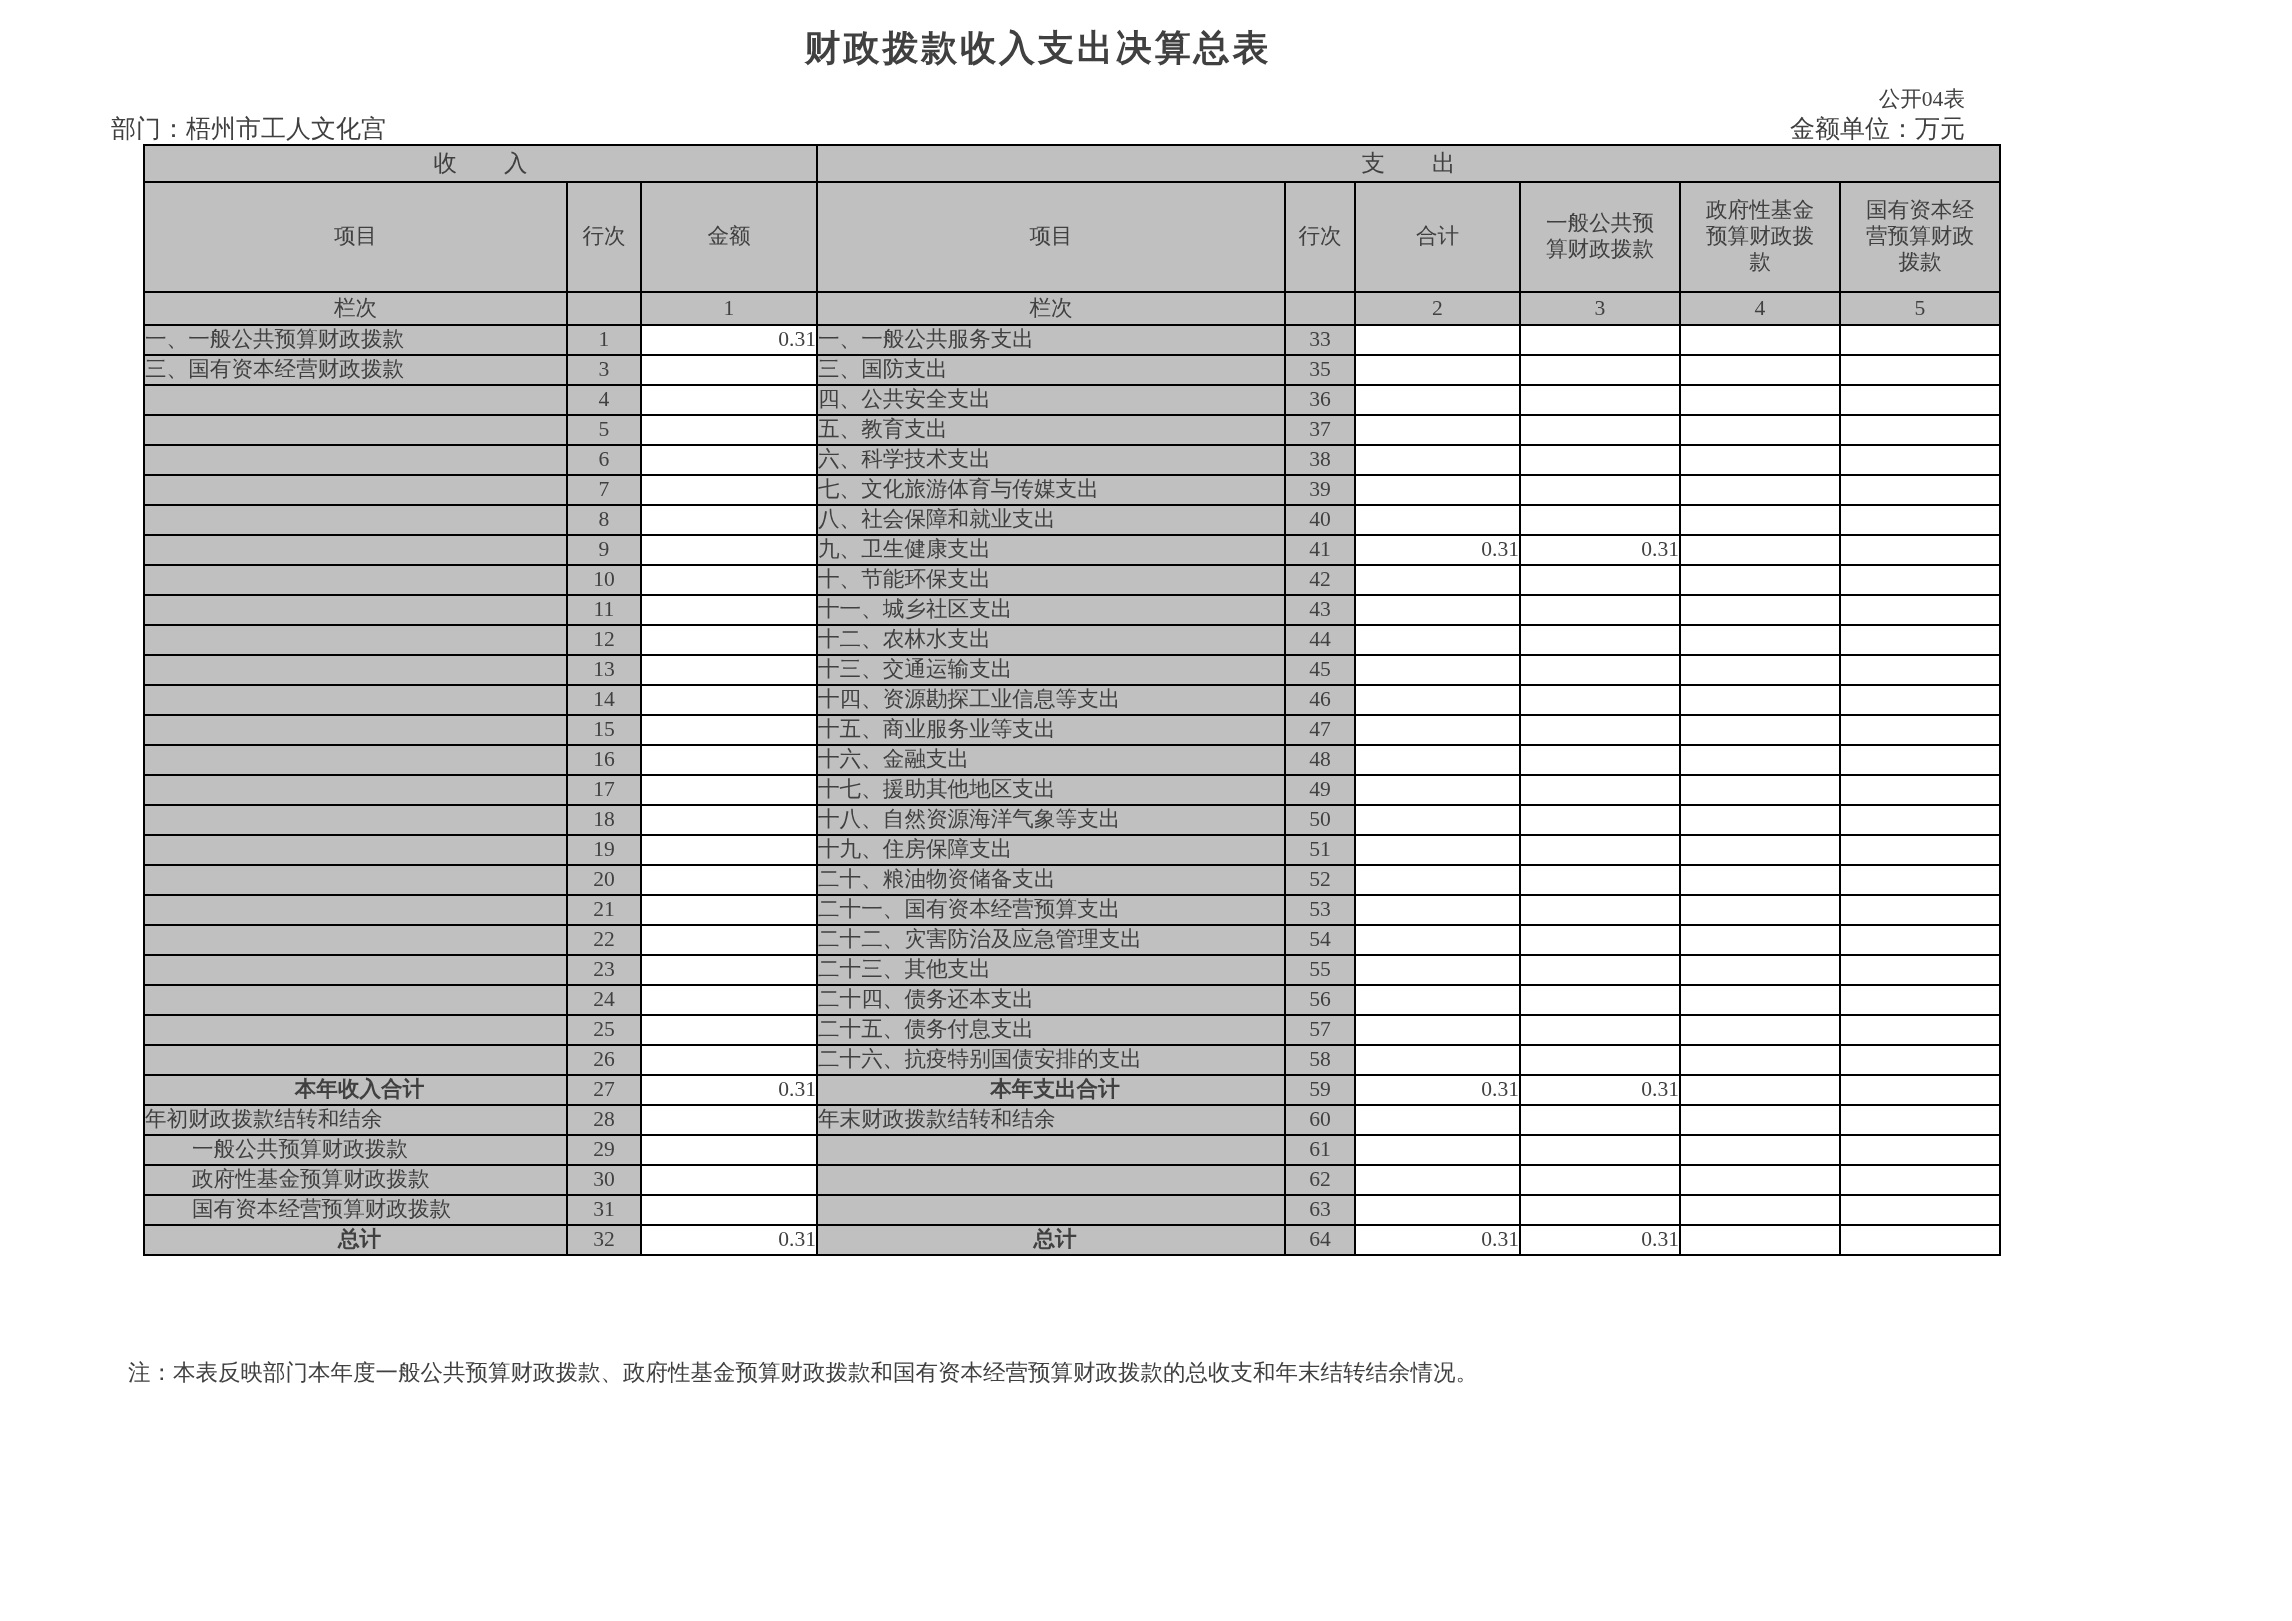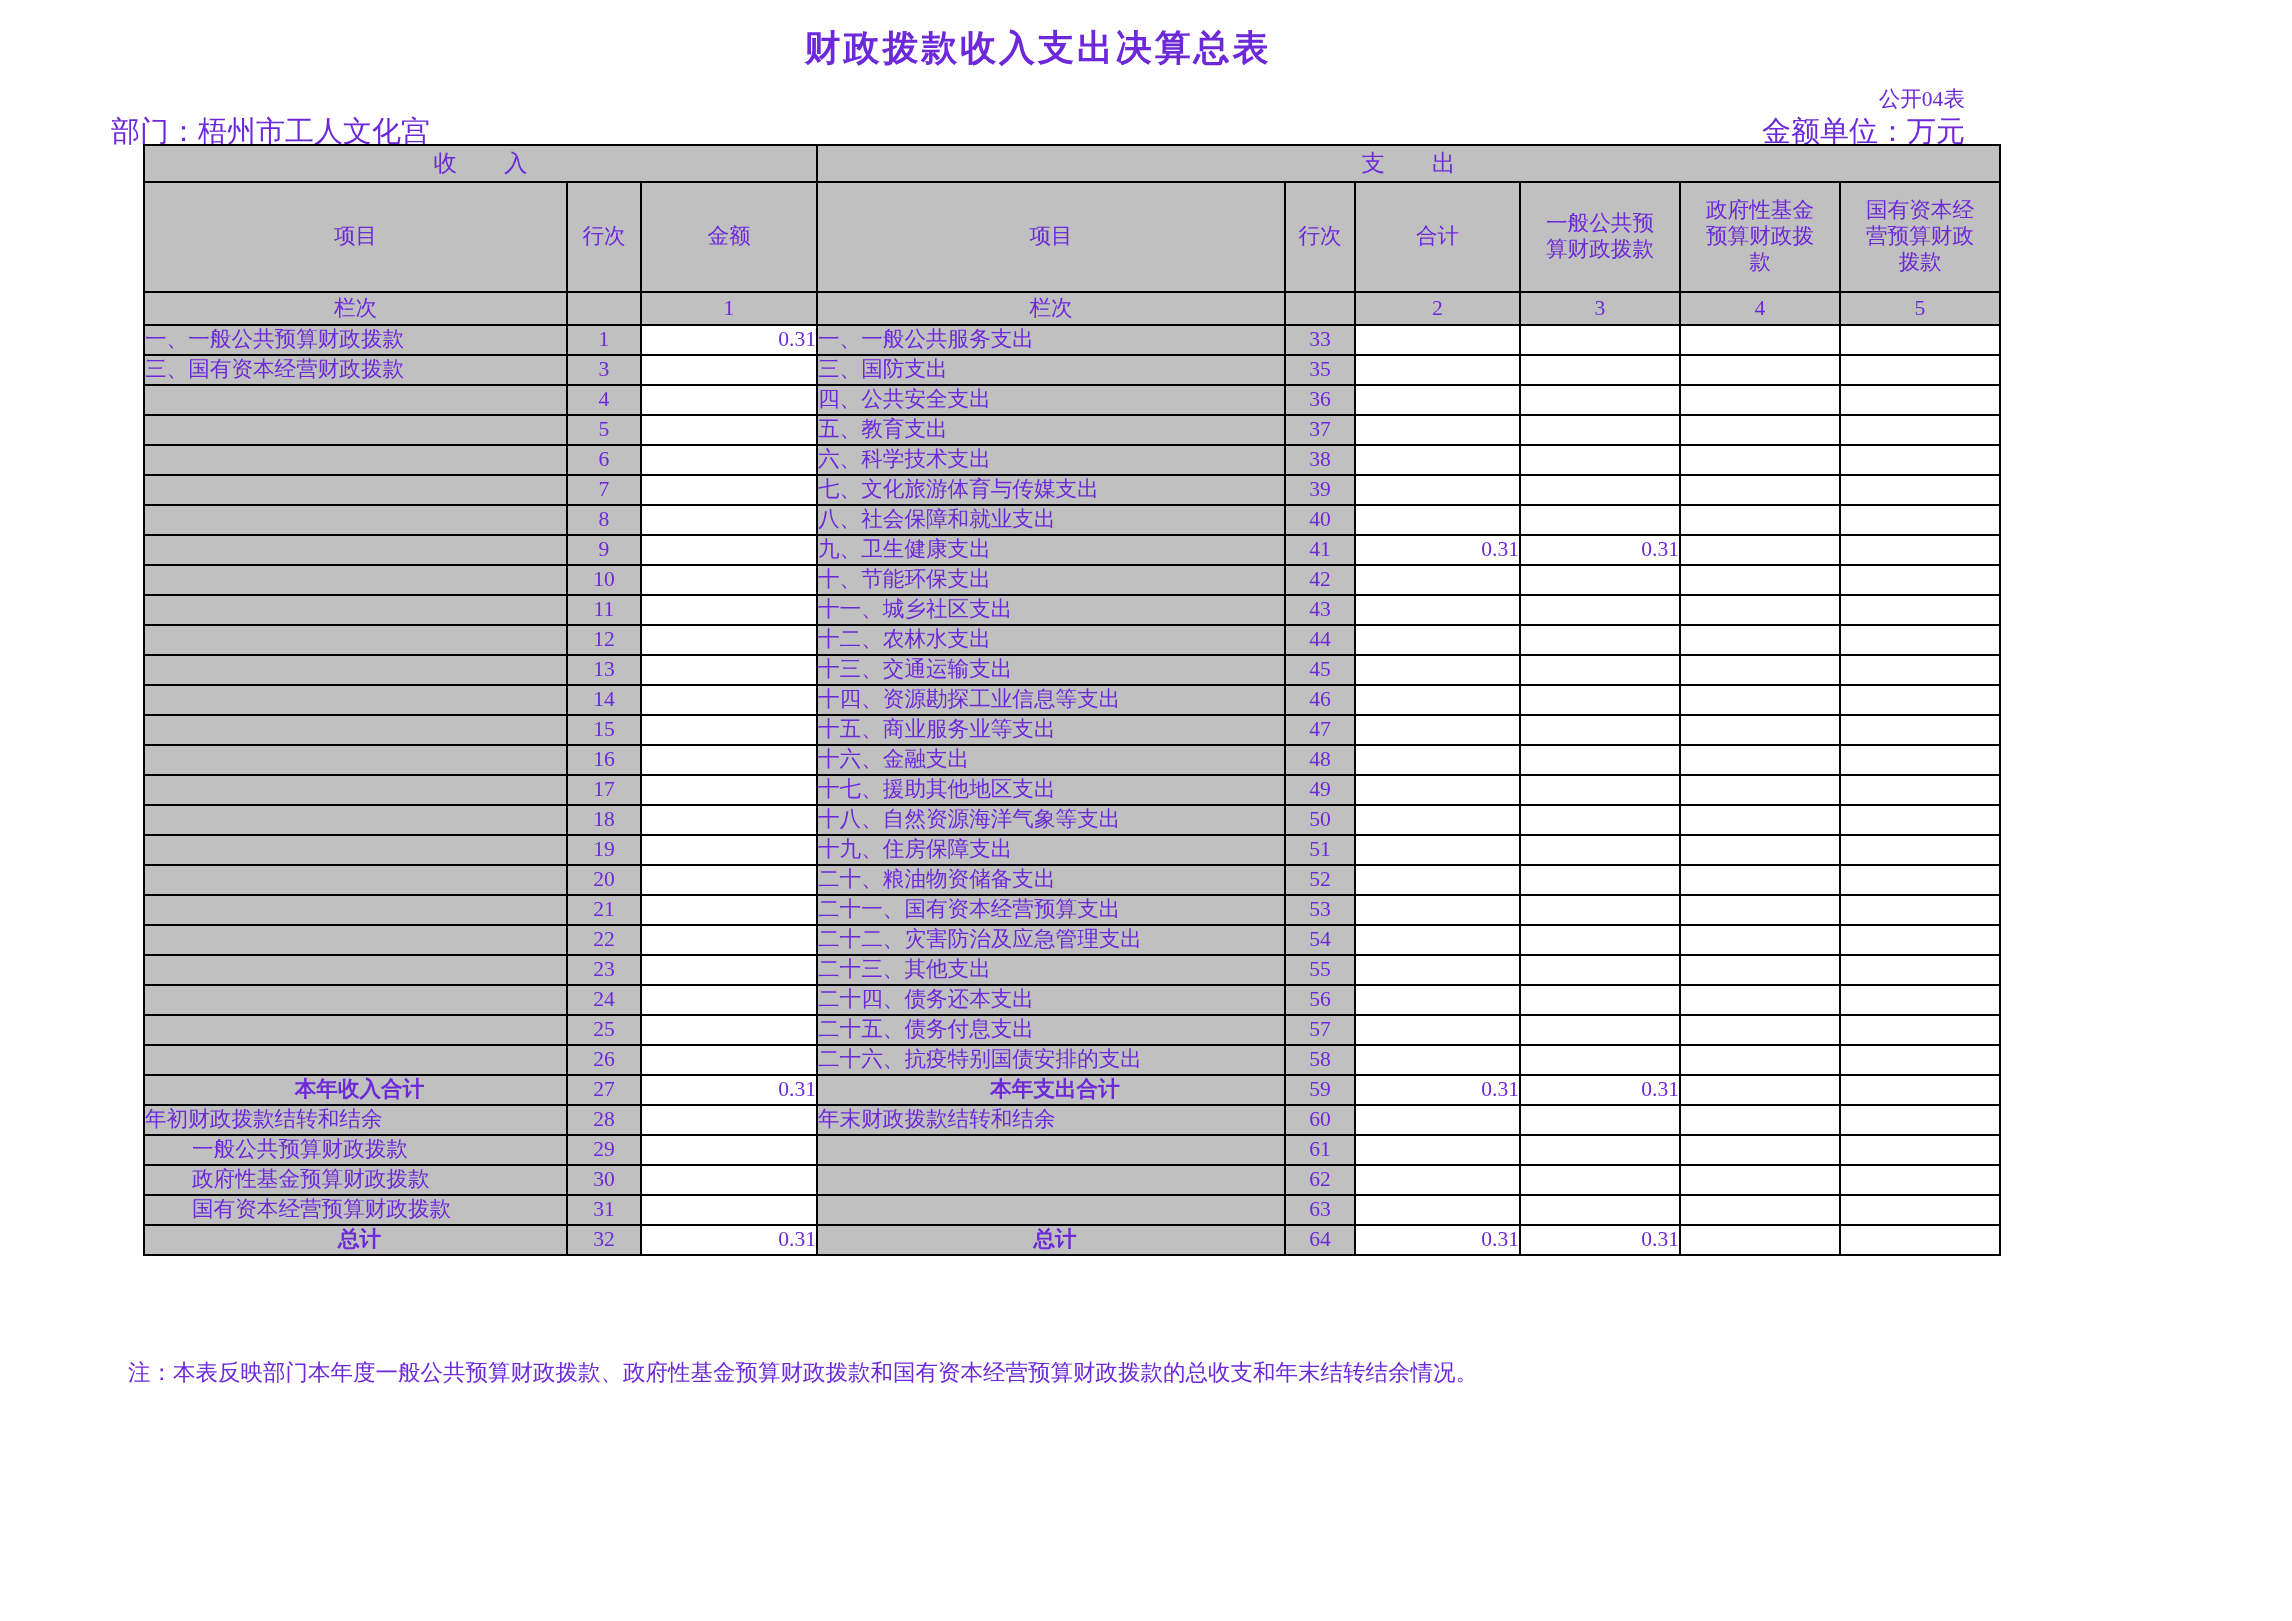--- a/index.html
+++ b/index.html
@@ -1,34 +1,34 @@
 <!DOCTYPE html>
 <html><head>
 <meta charset="utf-8">
 <style>
   html,body{margin:0;padding:0;background:#888;}
   .page{
     position:relative;
     width:2293px;height:1621px;
     background:#ffffff;
     font-family:"Liberation Serif","DejaVu Serif",serif;
-    color:#6d28d9;
+    color:#404040;
     overflow:hidden;
   }
   .title{
     position:absolute;top:23.5px;left:111px;width:1854px;
     text-align:center;font-size:36px;font-weight:bold;letter-spacing:2.9px;
   }
   .form-code{
     position:absolute;top:84px;left:111px;width:1854px;
     text-align:right;font-size:21.6px;
   }
   .info-row{
     position:absolute;top:112px;left:111px;width:1854px;
-    display:flex;justify-content:space-between;font-size:29px;
+    display:flex;justify-content:space-between;font-size:25px;
   }
   table.fiscal{
     position:absolute;top:144px;left:111px;
     width:1854px;border-collapse:collapse;table-layout:fixed;
     background:#c0c0c0;
     border:2.9px solid #000;
     font-size:21.6px;
     margin-left:32px;
   }
   table.fiscal th,table.fiscal td{

